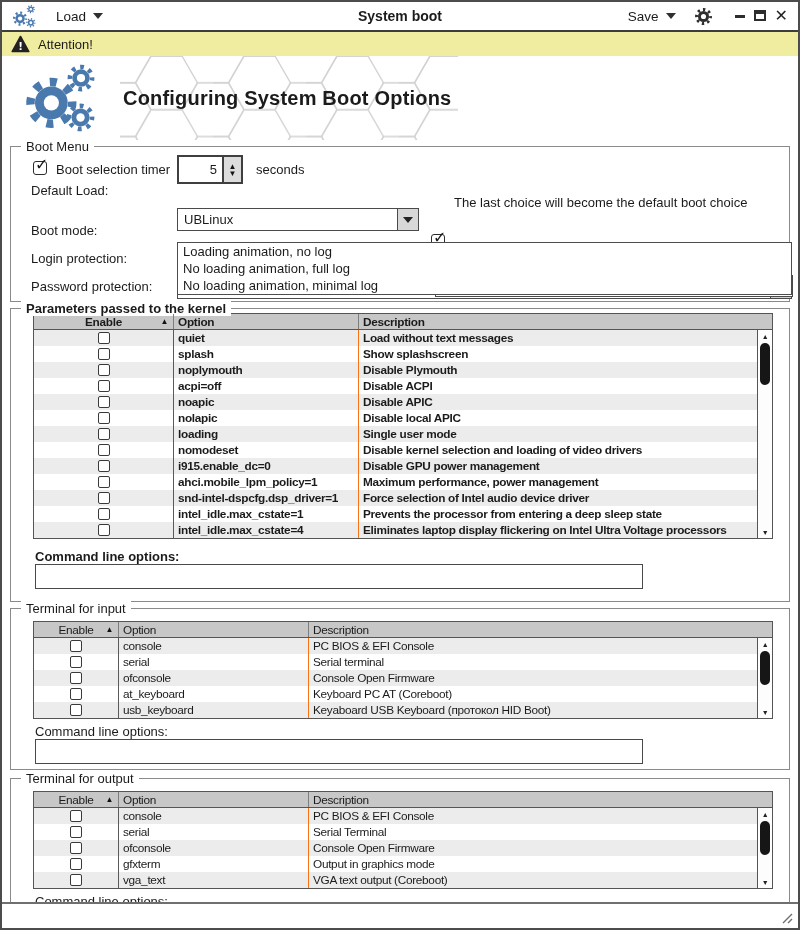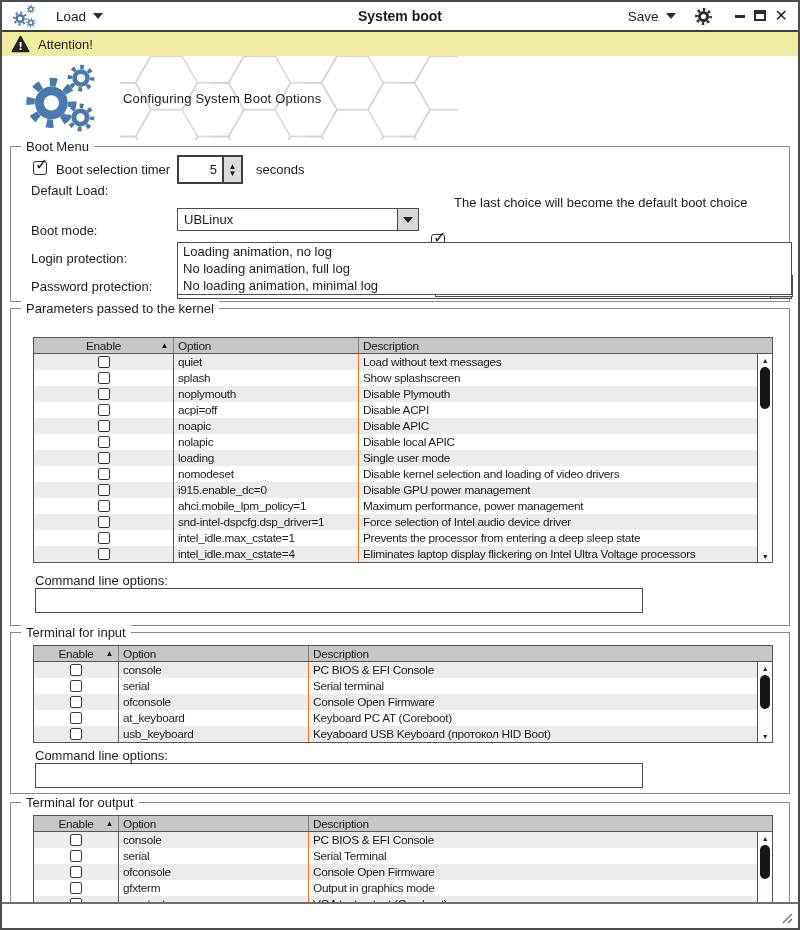--- a/index.html
+++ b/index.html
@@ -28,21 +28,21 @@
   
   .attention { height: 24px; background: #f0eda1; display: flex; align-items: center;
                gap: 8px; padding: 0 9px; }
   .attention span { font-size: 13px; }
 
   
   .banner { height: 84px; position: relative; background: #fff; }
   .hexbg { position: absolute; left: 118px; top: 0; }
   .app-gears { position: absolute; left: 21px; top: 7px; }
   .banner-title { position: absolute; left: 121px; top: 50%; transform: translateY(-50%);
-                  font-weight: normal; font-size: 13px; letter-spacing: .2px; }
+                  font-weight: bold; font-size: 20px; letter-spacing: .2px; }
 
   
   .grp { position: relative; border: 1px solid #8a8a8a; margin: 6px 8px 0; background: #fff; }
   .grp > .legend { position: absolute; top: -8px; left: 10px; background: #fff;
                    padding: 0 5px; font-size: 13px; }
 
   
   .grp-boot { height: 156px; }
   .abs { position: absolute; }
   .cb { width: 14px; height: 14px; border: 1.6px solid #2c2c2c; border-radius: 3px;
@@ -92,21 +92,21 @@
   .sb-track { flex: 1; position: relative; }
   .sb-thumb { position: absolute; top: 1px; left: 2px; right: 2px; height: 42px;
               background: #161616; border-radius: 6px; }
   .tbl-t .sb-thumb { height: 34px; }
   .cmdrow { display: flex; margin: 10px 0 0 24px; flex-direction: column; }
   .cmdrow.tight { margin-top: 5px; }
   .cmdlabel { width: 145px; font-size: 13px; }
   .cmdinput { width: 608px; height: 25px; }
 
   
-  .grp-k { padding: 28px 0 12px 0; }
+  .grp-k { padding: 4px 0 12px 0; font-weight: bold; }
   .grp-t { padding: 12px 0 5px 0; }
 
   
   .statusbar { position: absolute; left: 0; right: 0; bottom: 0; height: 26px;
                border-top: 2px solid #6f6f6f; background: #fff; }
   .grip { position: absolute; right: 5px; bottom: 4px; }
   .lbl { font-size: 13px; }
 </style>
 </head>
 <body>

